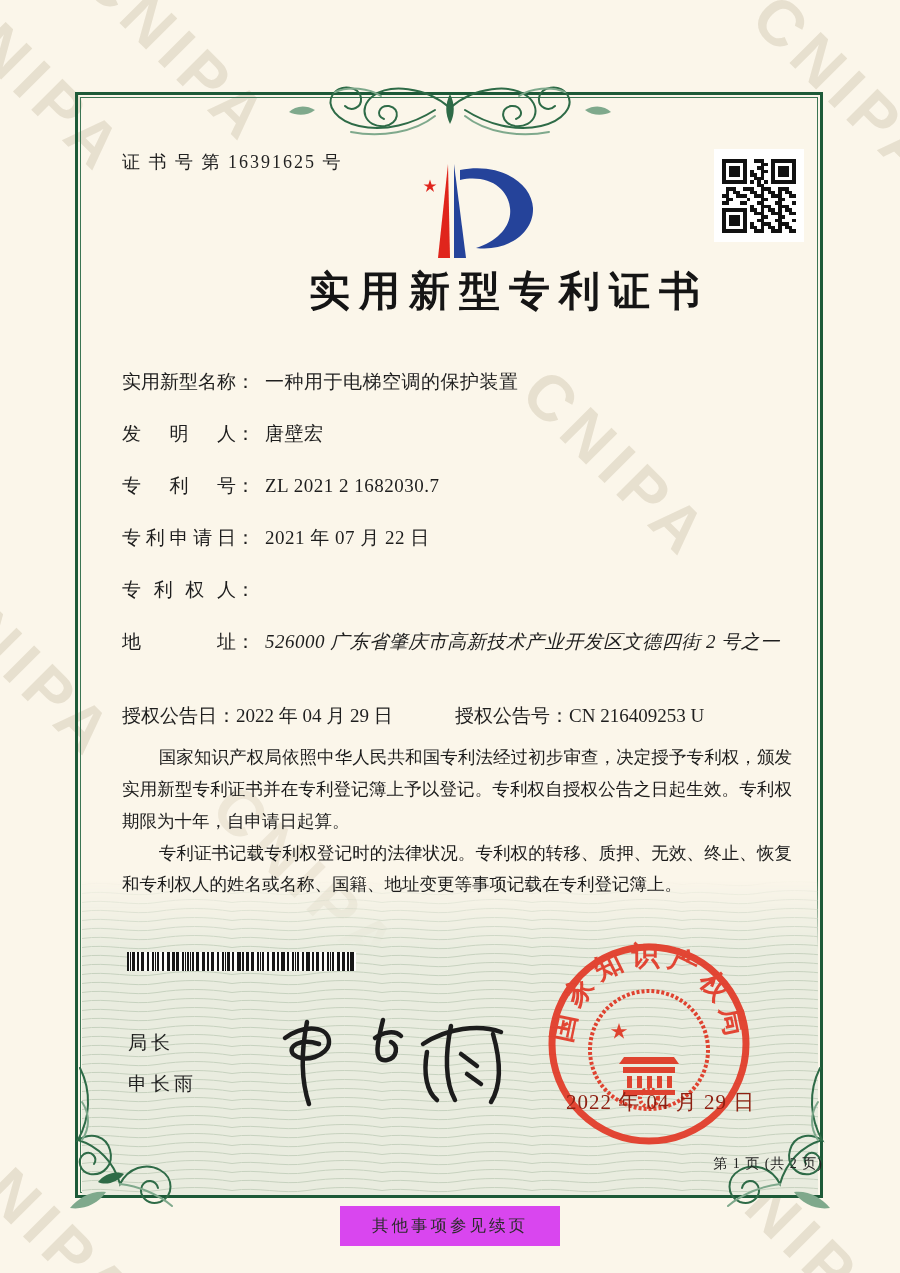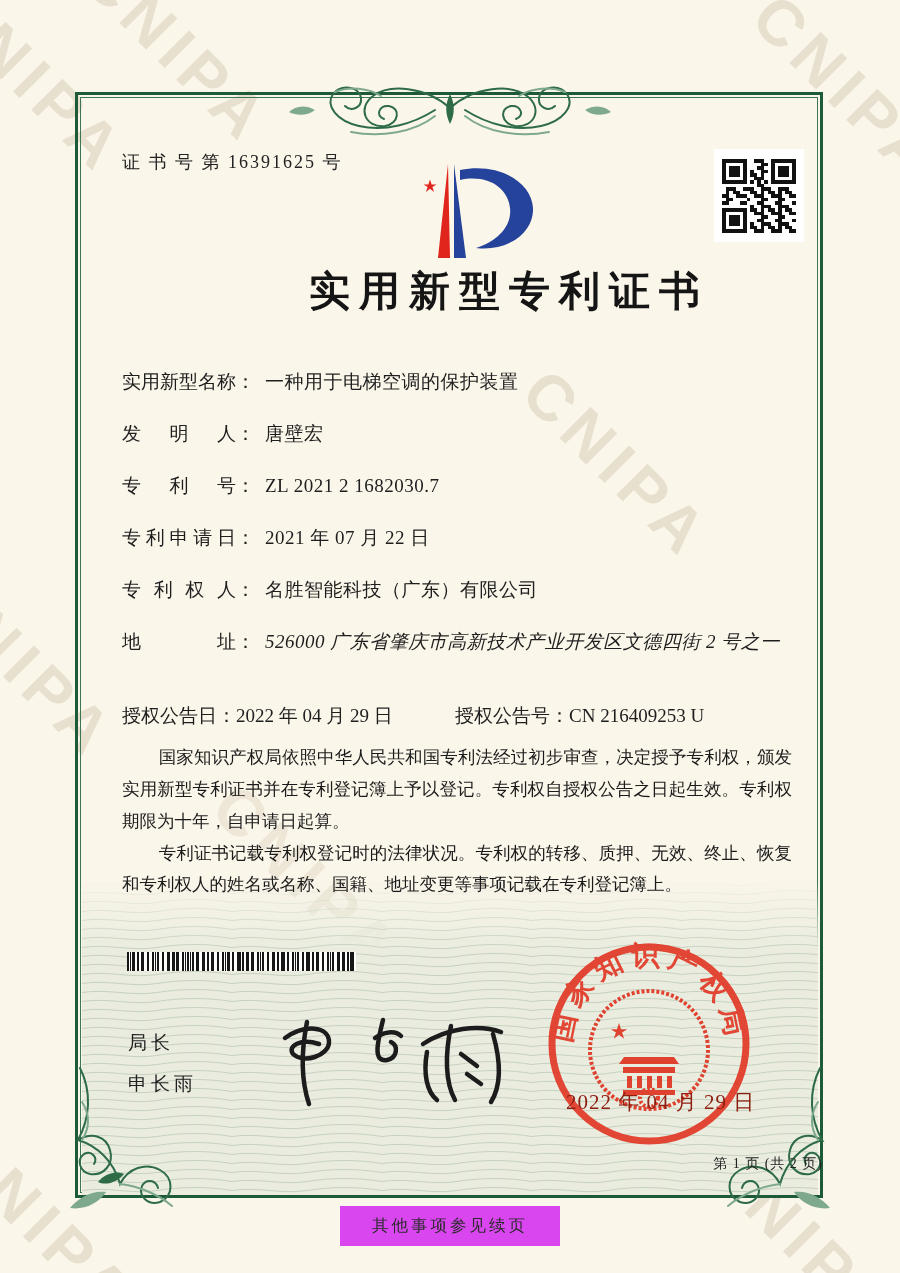--- a/index.html
+++ b/index.html
@@ -206,21 +206,20 @@
     <span class="fvalue">ZL 2021 2 1682030.7</span>
   </div>
   <div class="frow">
     <span class="flabel">专利申请日</span>
     <span class="fcolon">：</span>
     <span class="fvalue">2021 年 07 月 22 日</span>
   </div>
   <div class="frow">
     <span class="flabel">专利权人</span>
     <span class="fcolon">：</span>
-    <span class="fvalue">名胜智能科技（广东）有限公司</span>
   </div>
   <div class="frow">
     <span class="flabel">地址</span>
     <span class="fcolon">：</span>
     <span class="fvalue" style="max-width:536px;font-style:italic;">526000 广东省肇庆市高新技术产业开发区文德四街 2 号之一</span>
   </div>
 </div>
 
 <div class="grant-row">
   <span>授权公告日</span><span>：</span><span>2022 年 04 月 29 日</span>

